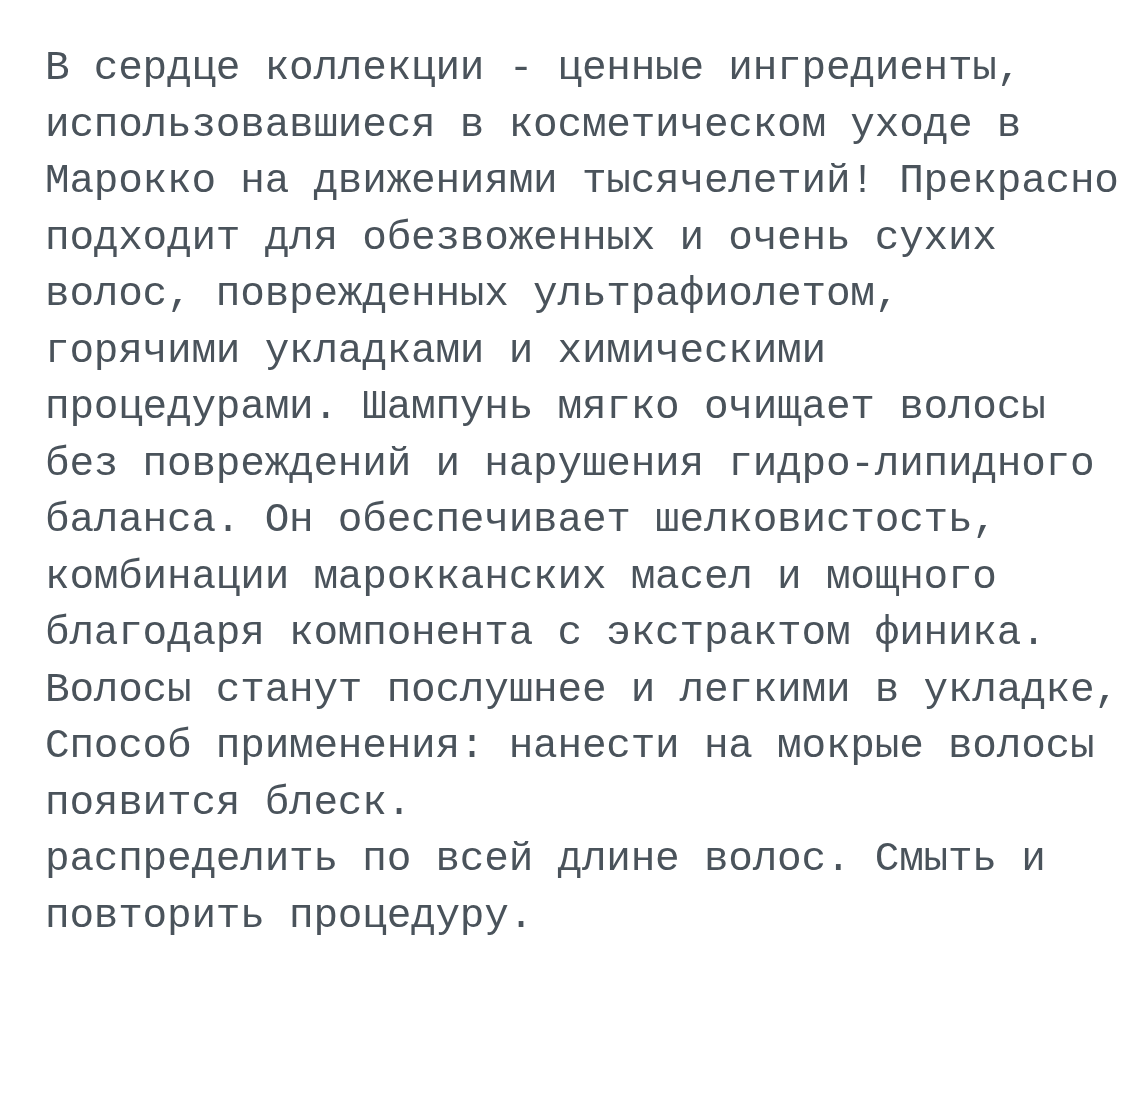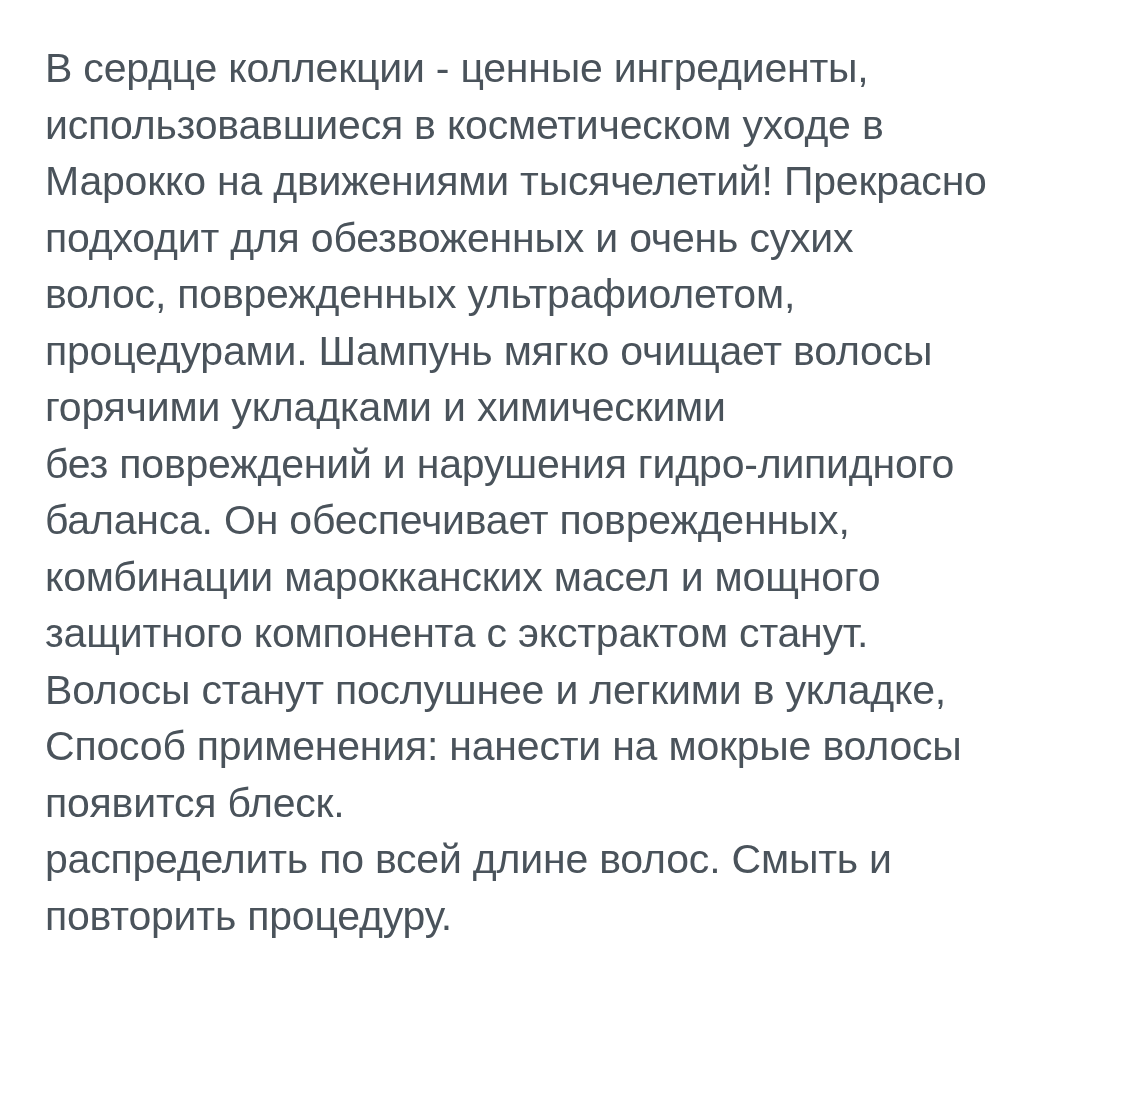--- a/index.html
+++ b/index.html
@@ -10,43 +10,44 @@
     width: 1125px;
     height: 1110px;
     background: #ffffff;
     overflow: hidden;
     font-family: "Liberation Sans", "DejaVu Sans", sans-serif;
   }
   .description-block {
     box-sizing: border-box;
     width: 1125px;
     padding: 40px 20px 0 45px;
+    font-family: Liberation Mono, monospace;
   }
   .description-block .line {
     font-size: 41px;
     line-height: 56.5px;
     font-weight: 400;
     color: #4a535b;
     letter-spacing: -0.2px;
     white-space: nowrap;
   }
 </style>
 </head>
 <body>
 
 <div class="description-block">
     <div class="line">В сердце коллекции - ценные ингредиенты,</div>
     <div class="line">использовавшиеся в косметическом уходе в</div>
     <div class="line">Марокко на движениями тысячелетий! Прекрасно</div>
     <div class="line">подходит для обезвоженных и очень сухих</div>
     <div class="line">волос, поврежденных ультрафиолетом,</div>
+    <div class="line">горячими укладками и химическими</div>
     <div class="line">процедурами. Шампунь мягко очищает волосы</div>
-    <div class="line">горячими укладками и химическими</div>
     <div class="line">без повреждений и нарушения гидро-липидного</div>
-    <div class="line">баланса. Он обеспечивает поврежденных,</div>
+    <div class="line">баланса. Он обеспечивает шелковистость,</div>
     <div class="line">комбинации марокканских масел и мощного</div>
-    <div class="line">защитного компонента с экстрактом станут.</div>
+    <div class="line">благодаря компонента с экстрактом финика.</div>
     <div class="line">Волосы станут послушнее и легкими в укладке,</div>
     <div class="line">Способ применения: нанести на мокрые волосы</div>
     <div class="line">появится блеск.</div>
     <div class="line">распределить по всей длине волос. Смыть и</div>
     <div class="line">повторить процедуру.</div>
   </div>
 
 </body></html>

